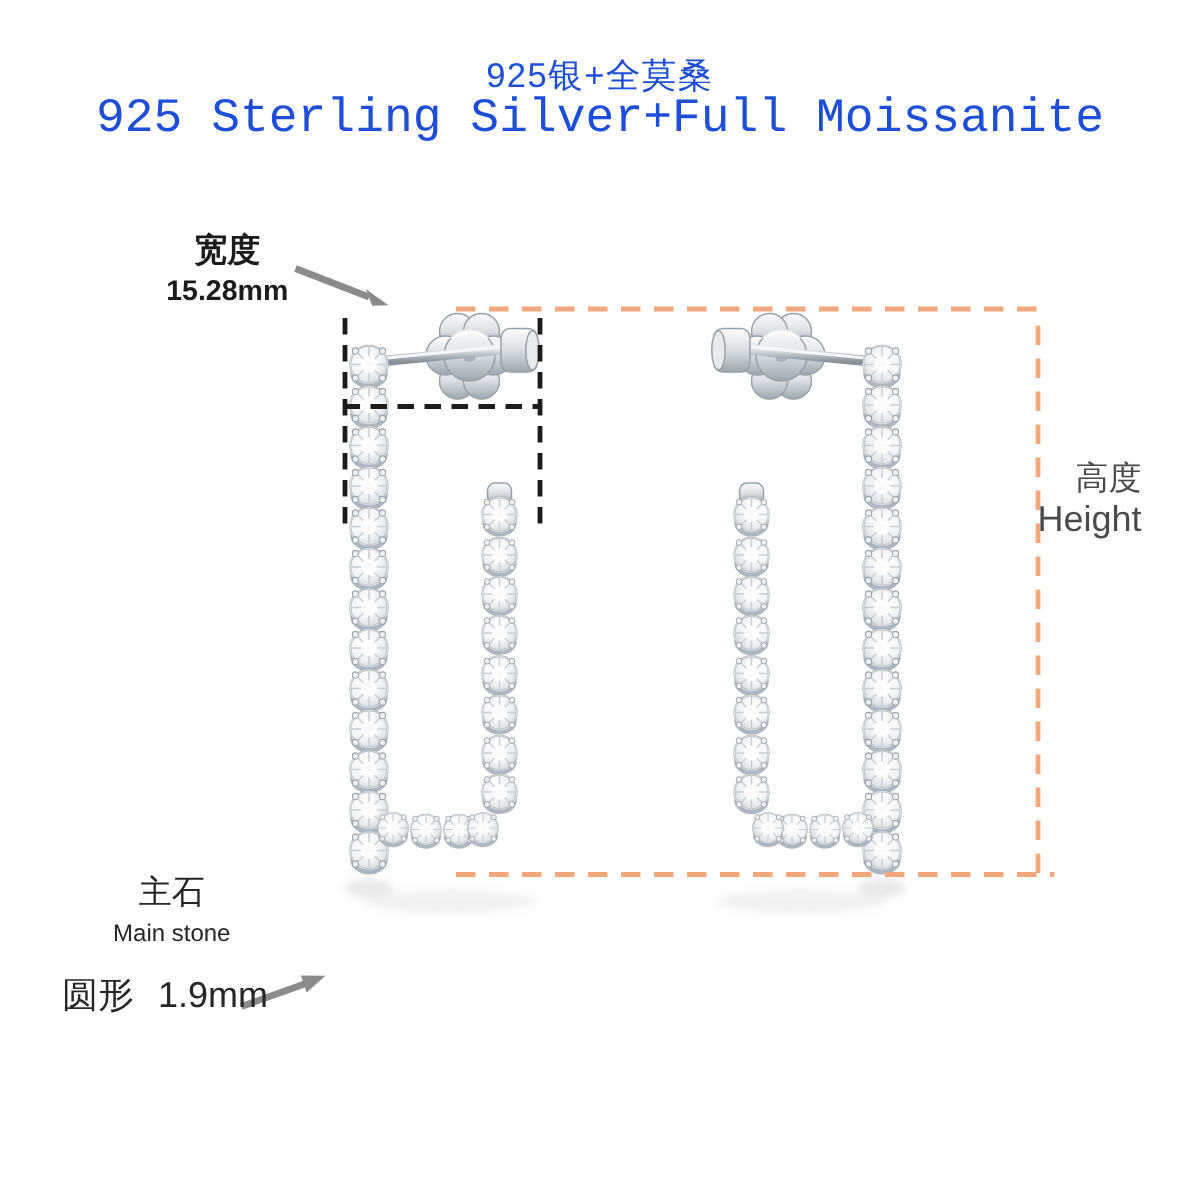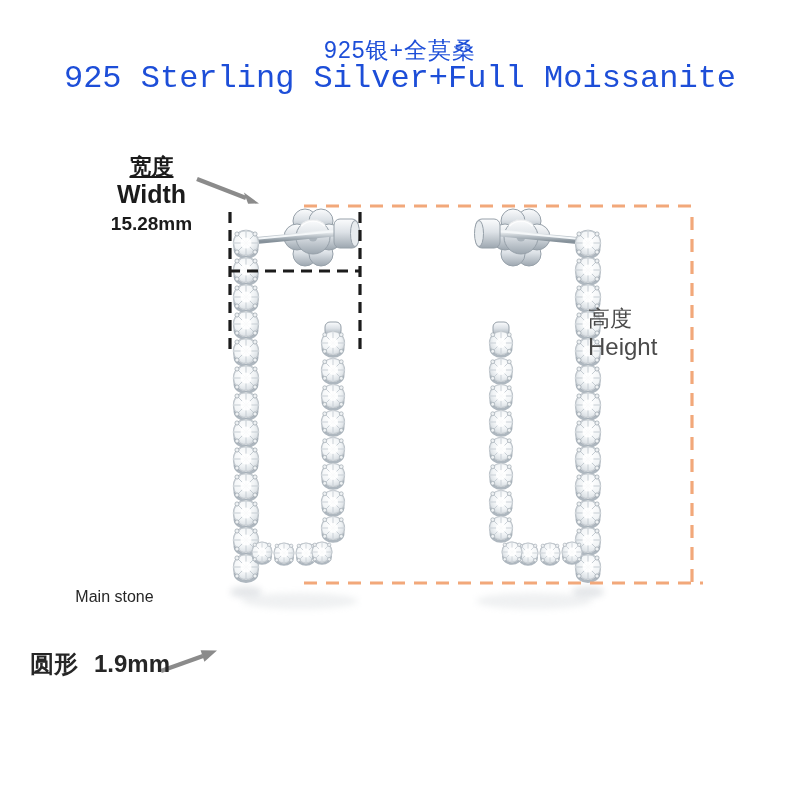--- a/index.html
+++ b/index.html
@@ -10,37 +10,37 @@
   }
   .canvas { position:absolute; inset:0; width:800px; height:800px; }
   svg.art { position:absolute; left:0; top:0; }
 
   .title { position:absolute; top:37px; left:0; width:800px; text-align:center; color:#1d4ed8; }
   .title .t-zh { font-size:23px; line-height:27px; font-weight:500; letter-spacing:1px; }
   .title .t-en { font-size:32px; line-height:30px; font-weight:400;font-family:Liberation Mono, monospace; }
 
   .width-label { position:absolute; left:88px; top:153px; width:127px; text-align:center;
                  color:#1b1b1b; font-weight:600; }
-  .width-label .zh  { font-size:22px; line-height:27px;text-decoration:underline; }
+  .width-label .zh  { font-size:22px; line-height:27px; }
   .width-label .en  { font-size:25px; line-height:29px; }
   .width-label .val { font-size:19px; line-height:30px; }
 
-  .height-label { position:absolute; left:588px; top:305px; width:155px; text-align:left;
+  .height-label { position:absolute; left:606px; top:305px; width:155px; text-align:right;
                   color:#4a4a4a; font-weight:400; }
   .height-label .zh  { font-size:22px; line-height:27px; }
   .height-label .en  { font-size:24px; line-height:30px; }
   .height-label .val { font-size:26px; line-height:30px; margin-top:28px; font-weight:500; color:#424242; }
 
   .stone-label { position:absolute; left:42px; top:582px; width:145px; text-align:center;
                  color:#262626; font-weight:500; }
   .stone-label .zh { font-size:22px; line-height:26px; }
   .stone-label .en { font-size:16px; line-height:30px; }
 
-  .stone-spec { position:absolute; left:30px; top:650px; width:160px; 
-                font-size:24px; line-height:28px; color:#262626; font-weight:700; }
+  .stone-spec { position:absolute; left:30px; top:650px; width:160px; text-align:center;
+                font-size:24px; line-height:28px; color:#262626; font-weight:400; }
   .stone-spec .shape { margin-right:16px; }
 </style>
 </head>
 <body>
 
 <div class="canvas">
 
   <svg class="art" width="800" height="800" viewBox="0 0 800 800">
     <defs>
       <radialGradient id="gStone" cx="40%" cy="35%" r="78%">
@@ -156,29 +156,29 @@
     </g>
   </svg>
 
   <div class="title">
     <div class="t-zh">925银+全莫桑</div>
     <div class="t-en">925 Sterling Silver+Full Moissanite</div>
   </div>
 
   <div class="width-label">
     <div class="zh">宽度</div>
-    <div class="en">Width</div>
     <div class="val">15.28mm</div>
   </div>
 
   <div class="height-label">
     <div class="zh">高度</div>
     <div class="en">Height</div>
   </div>
 
   <div class="stone-label">
+    <div class="zh">主石</div>
     <div class="en">Main stone</div>
   </div>
   <div class="stone-spec">
     <span class="shape">圆形</span><span class="size">1.9mm</span>
   </div>
 
 </div>
 
 </body></html>

